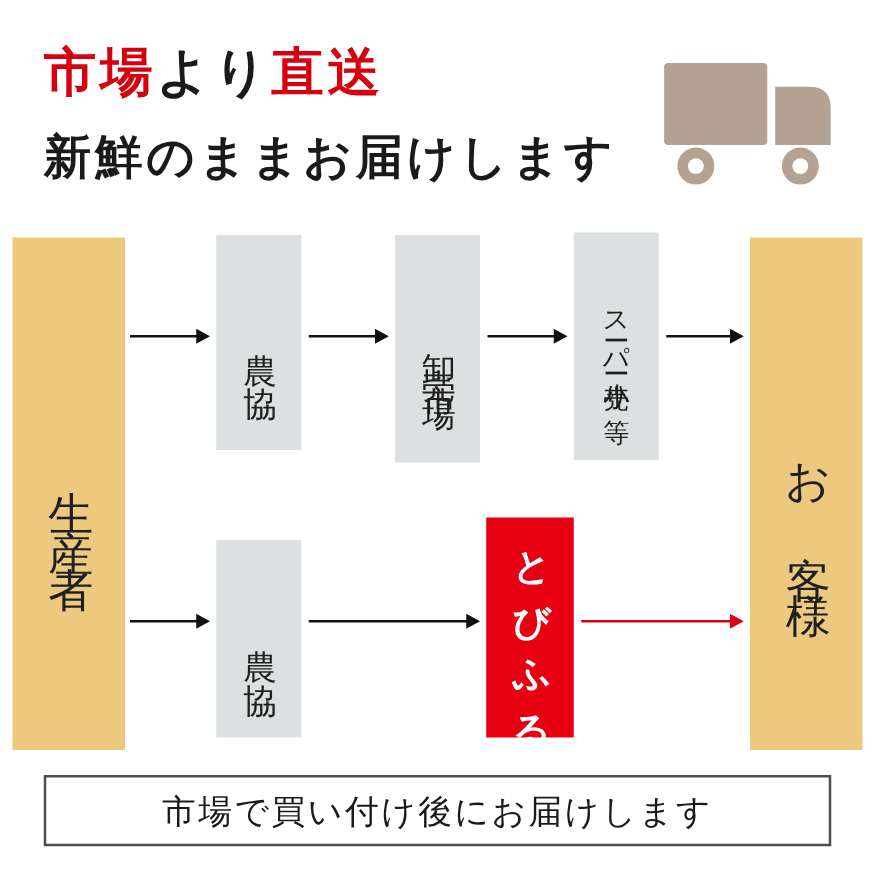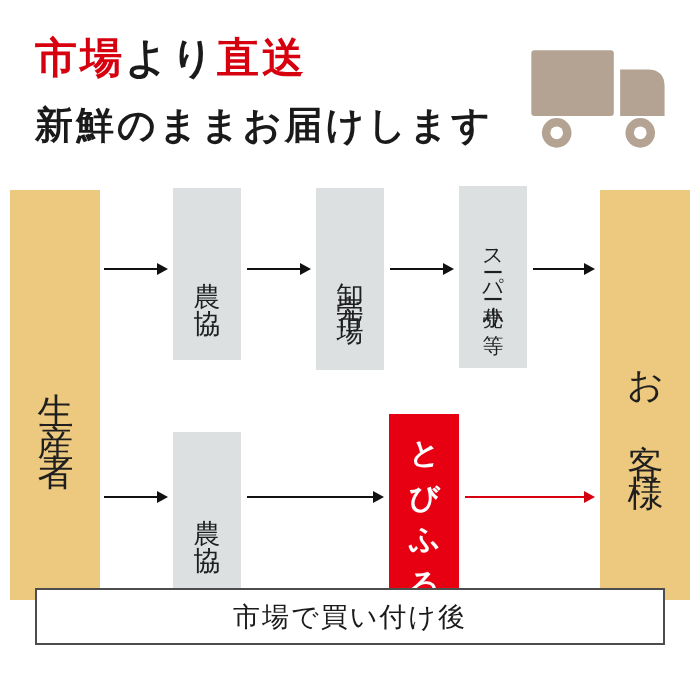--- a/index.html
+++ b/index.html
@@ -95,21 +95,21 @@
   .a3 { left: 390px; top: 268px; width: 62px; }
   .a4 { left: 533px; top: 268px; width: 60px; }
   .a5 { left: 104px; top: 496px; width: 62px; }
   .a6 { left: 247px; top: 496px; width: 135px; }
   .a7 { left: 465px; top: 496px; width: 128px; }
 
   
   .footer-banner {
     position: absolute;
     left: 35px;
-    top: 588px;
+    top: 620px;
     width: 630px;
     height: 57px;
     border: 2px solid #4d4d4d;
     background: #ffffff;
     display: flex;
     align-items: center;
     justify-content: center;
     font-size: 27px;
     letter-spacing: 2px;
     color: #1a1a1a;
@@ -165,15 +165,16 @@
   <div class="arrow a1"></div>
   <div class="arrow a2"></div>
   <div class="arrow a3"></div>
   <div class="arrow a4"></div>
   <div class="arrow a5"></div>
   <div class="arrow a6"></div>
   <div class="arrow arrow-red a7"></div>
 
   <div class="footer-banner">
     <span>市場で買い付け後</span>
+      <span>にお届けします</span>
   </div>
 
 </div>
 
 </body></html>

